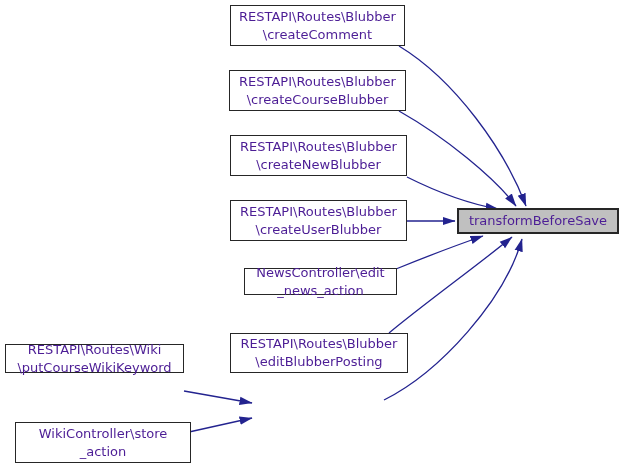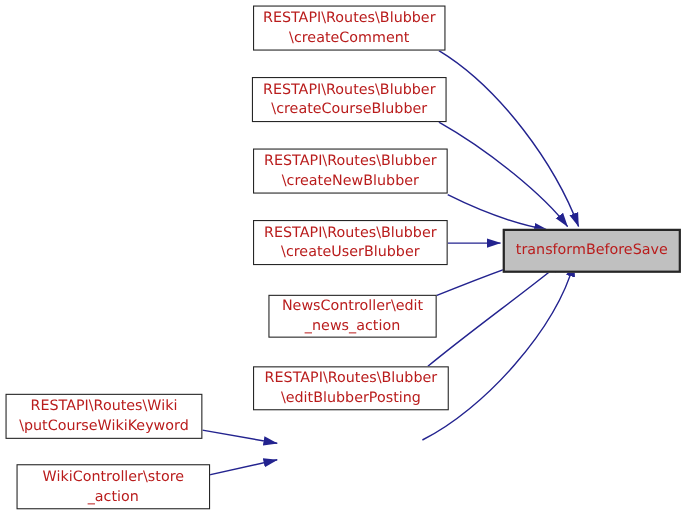--- a/index.html
+++ b/index.html
@@ -13,21 +13,21 @@
   svg.edges{position:absolute;left:0;top:0;width:624px;height:469px;}
   svg.edges path.edge{fill:none;stroke:var(--edge,#23238f);stroke-width:1.3px;}
   .ah{fill:var(--edge,#23238f);}
   .node{
     position:absolute;
     box-sizing:border-box;
     background:var(--node-fill,#fff);
     border:1px solid var(--node-border,#262626);
     display:flex;align-items:center;justify-content:center;
     text-align:center;
-    font-size:13px;line-height:18px;color:#b91c1c;
+    font-size:13px;line-height:18px;color:#4c1d95;
     cursor:pointer;
   }
   .node .label{white-space:pre-line;display:block;width:100%;}
   .node.target{
     background:var(--target-fill,#c0c0c0);
     border-width:2px;
     cursor:default;
   }
 </style>
 </head>
@@ -65,38 +65,38 @@
   <div class="node" style="left:230px;top:135px;width:177px;height:41px">
     <span class="label">RESTAPI\Routes\Blubber
 \createNewBlubber</span>
   </div>
 
   <div class="node" style="left:230px;top:200px;width:177px;height:41px">
     <span class="label">RESTAPI\Routes\Blubber
 \createUserBlubber</span>
   </div>
 
-  <div class="node" style="left:244px;top:268px;width:153px;height:39px">
+  <div class="node" style="left:244px;top:268px;width:153px;height:27px">
     <span class="label">NewsController\edit
 _news_action</span>
   </div>
 
   <div class="node" style="left:230px;top:333px;width:178px;height:40px">
     <span class="label">RESTAPI\Routes\Blubber
 \editBlubberPosting</span>
   </div>
 
 
-  <div class="node" style="left:5px;top:358px;width:179px;height:41px">
+  <div class="node" style="left:5px;top:344px;width:179px;height:29px">
     <span class="label">RESTAPI\Routes\Wiki
 \putCourseWikiKeyword</span>
   </div>
 
   <div class="node" style="left:15px;top:422px;width:176px;height:41px">
     <span class="label">WikiController\store
 _action</span>
   </div>
 
-  <div class="node target" style="left:457px;top:208px;width:162px;height:40px">
+  <div class="node target" style="left:457px;top:208px;width:162px;height:26px">
     <span class="label">transformBeforeSave</span>
   </div>
 
 </div>
 
 </body></html>

